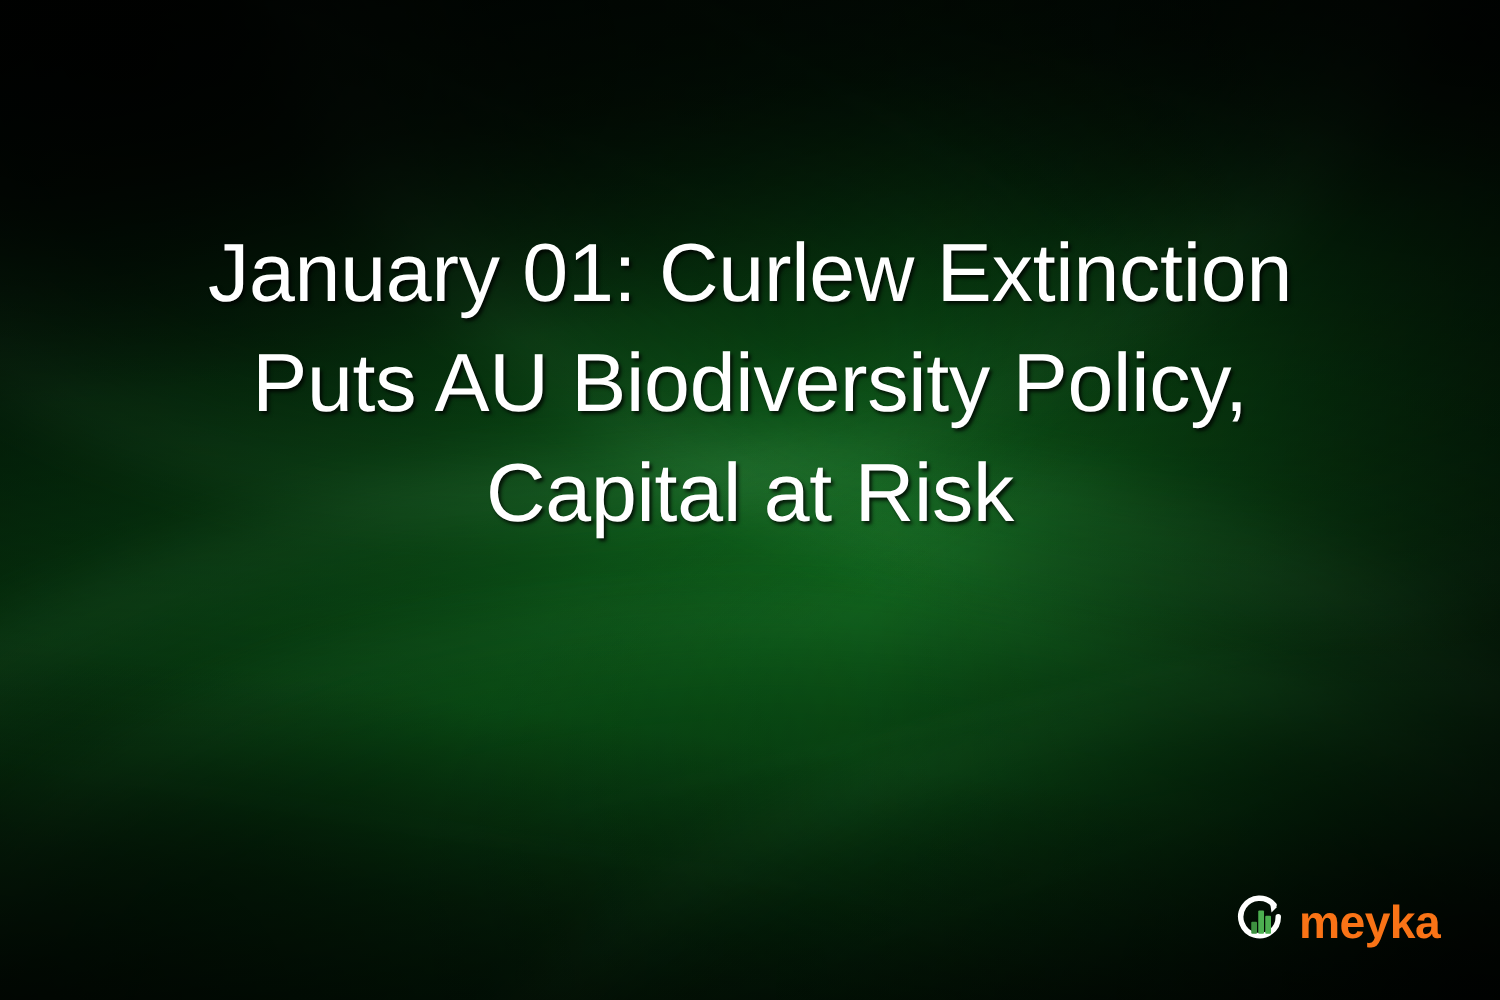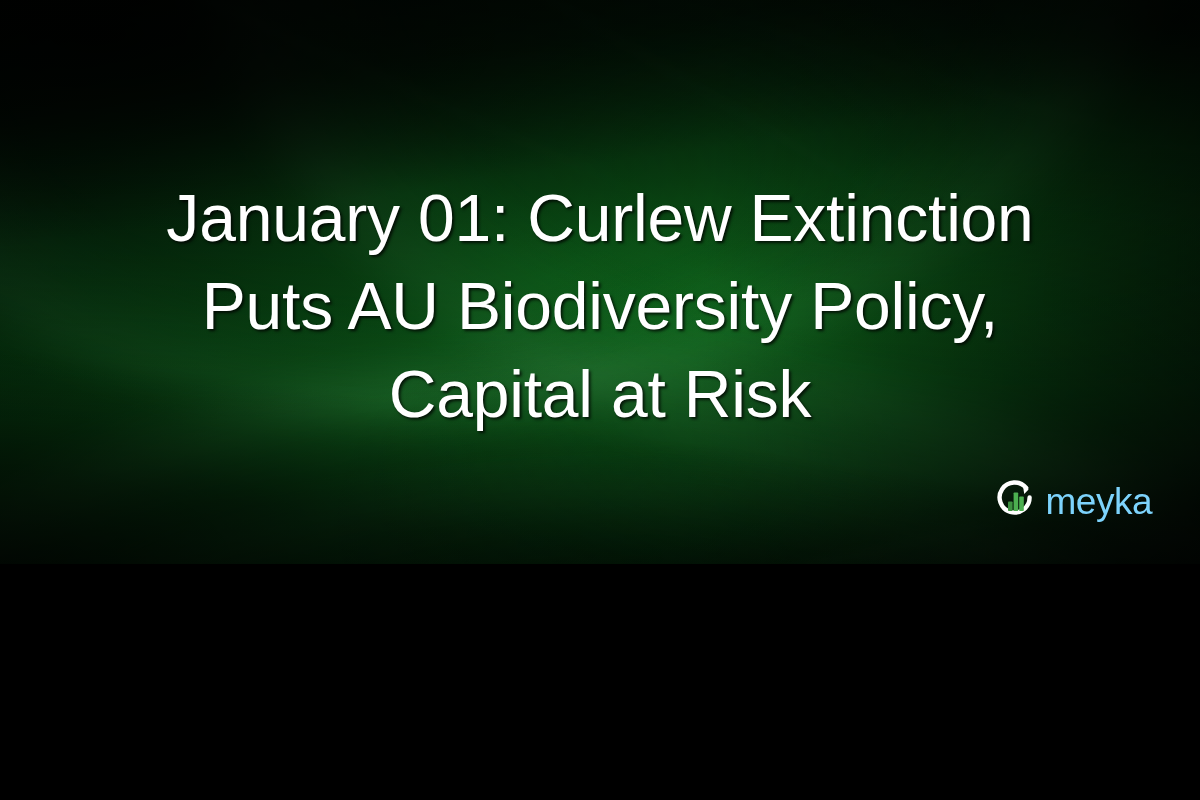--- a/index.html
+++ b/index.html
@@ -7,21 +7,21 @@
     padding: 0;
     background: #000;
   }
   body {
     font-family: "Liberation Sans", sans-serif;
   }
 
   #card {
     position: relative;
     width: 1200px;
-    height: 564px;
+    height: 800px;
     overflow: hidden;
     background: #03200c;
   }
 
   
   .bg-layer {
     position: absolute;
     inset: 0;
     pointer-events: none;
   }
@@ -199,23 +199,23 @@
     align-items: center;
     gap: 9px;
   }
   #logo .mark {
     width: 44px;
     height: 44px;
     display: block;
     flex: 0 0 auto;
   }
   #logo .wordmark {
-    color: #7dd3fc;
+    color: #f97316;
     font-size: 37px;
-    font-weight: normal;
+    font-weight: bold;
     letter-spacing: -0.5px;
     line-height: 1;
     position: relative;
     top: 1px;
   }
 </style>
 </head>
 <body>
 
 <div id="card">

